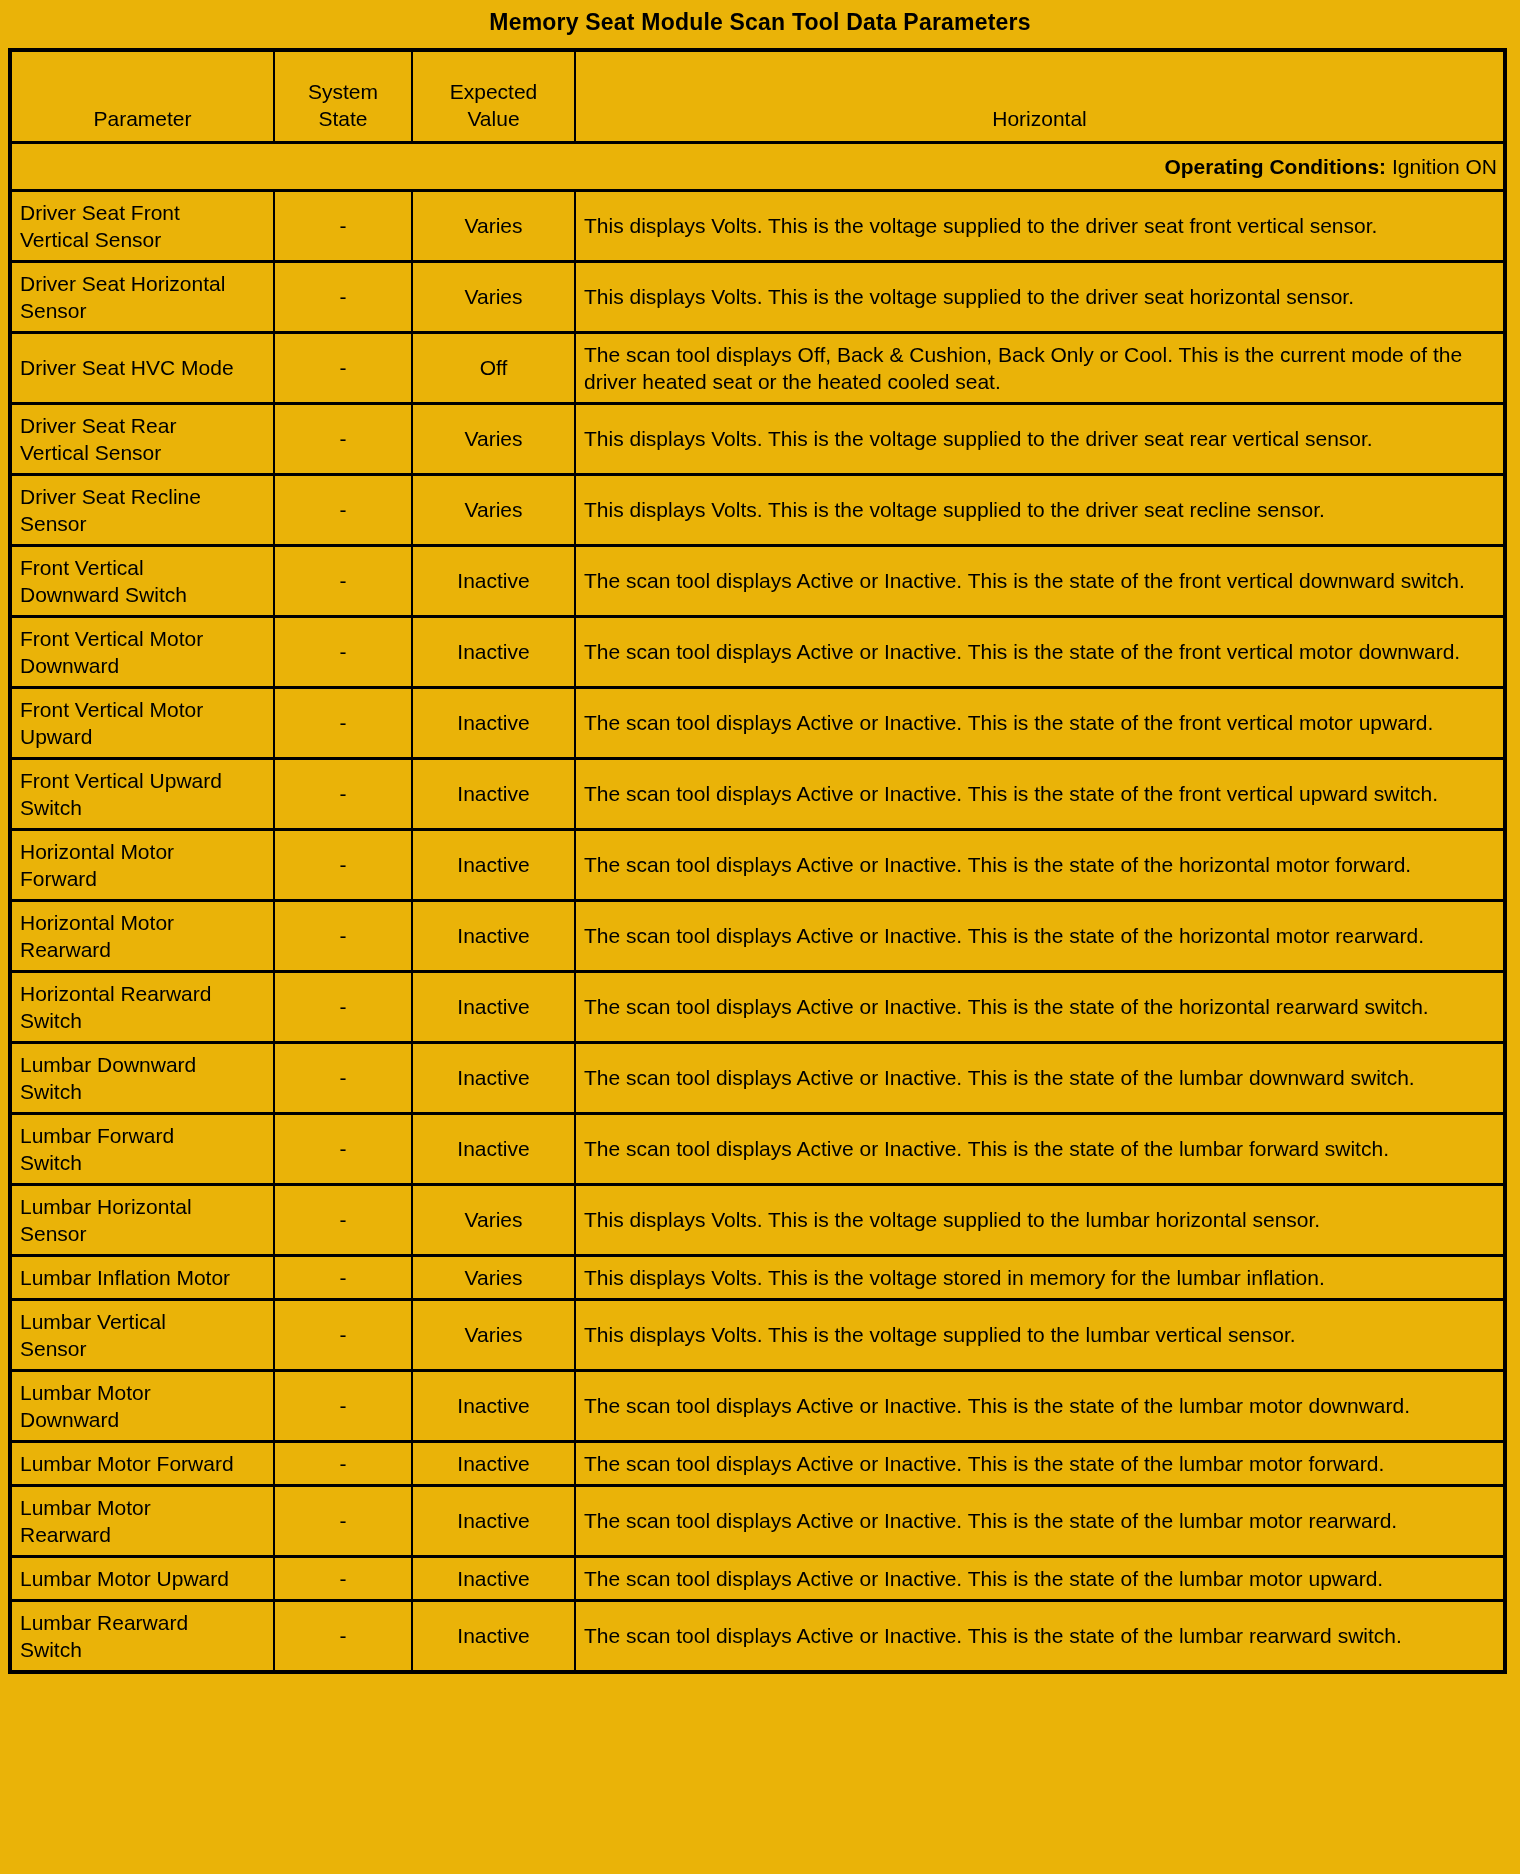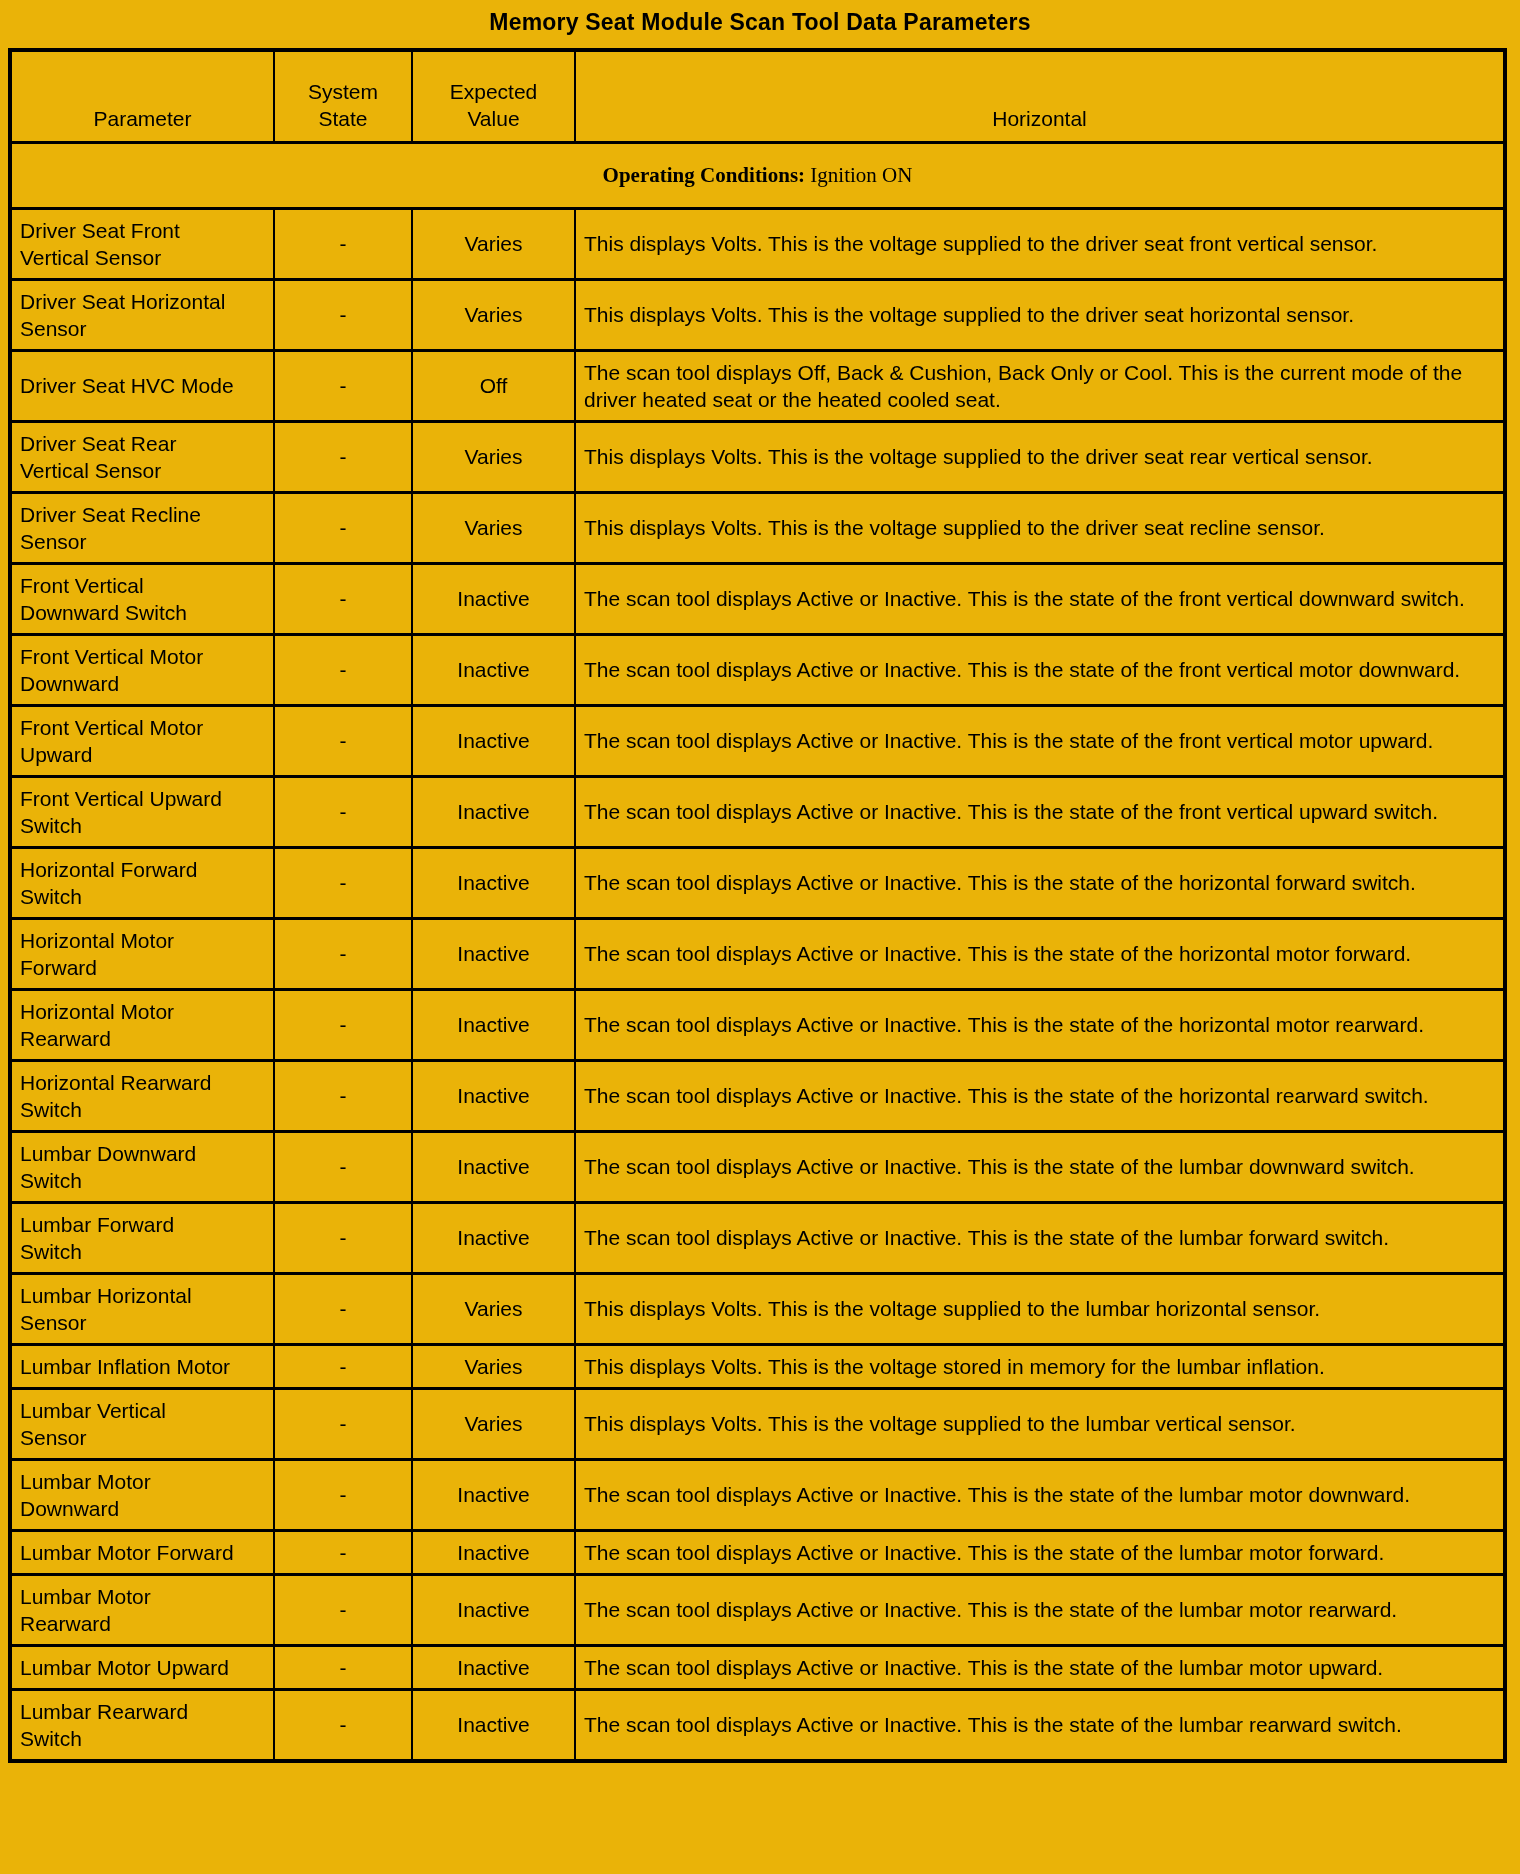--- a/index.html
+++ b/index.html
@@ -60,24 +60,23 @@
   td.cell-state,
   td.cell-expected {
     text-align: center;
     vertical-align: middle;
   }
   td.cell-def {
     text-align: left;
     vertical-align: middle;
   }
   tr.opcond td {
-    text-align: center;
-    vertical-align: middle;
-    padding: 18px 6px;
-    font-family: Liberation Serif, serif;
+    text-align: right;
+    vertical-align: middle;
+    padding: 9px 6px;
   }
   tr.opcond .op-label { font-weight: bold; }
   tr.opcond .op-value { font-weight: normal; }
 </style>
 </head>
 <body>
 
 <div class="page">
 
   <div class="doc-title">Memory Seat Module Scan Tool Data Parameters</div>
@@ -172,27 +171,20 @@
     </tr>
 
     <tr>
       <td class="cell-param">Front Vertical Upward
 Switch</td>
       <td class="cell-state">-</td>
       <td class="cell-expected">Inactive</td>
       <td class="cell-def">The scan tool displays Active or Inactive. This is the state of the front vertical upward switch.</td>
     </tr>
 
-    <tr>
-      <td class="cell-param">Horizontal Forward
-Switch</td>
-      <td class="cell-state">-</td>
-      <td class="cell-expected">Inactive</td>
-      <td class="cell-def">The scan tool displays Active or Inactive. This is the state of the horizontal forward switch.</td>
-    </tr>
 
     <tr>
       <td class="cell-param">Horizontal Motor
 Forward</td>
       <td class="cell-state">-</td>
       <td class="cell-expected">Inactive</td>
       <td class="cell-def">The scan tool displays Active or Inactive. This is the state of the horizontal motor forward.</td>
     </tr>
 
     <tr>

